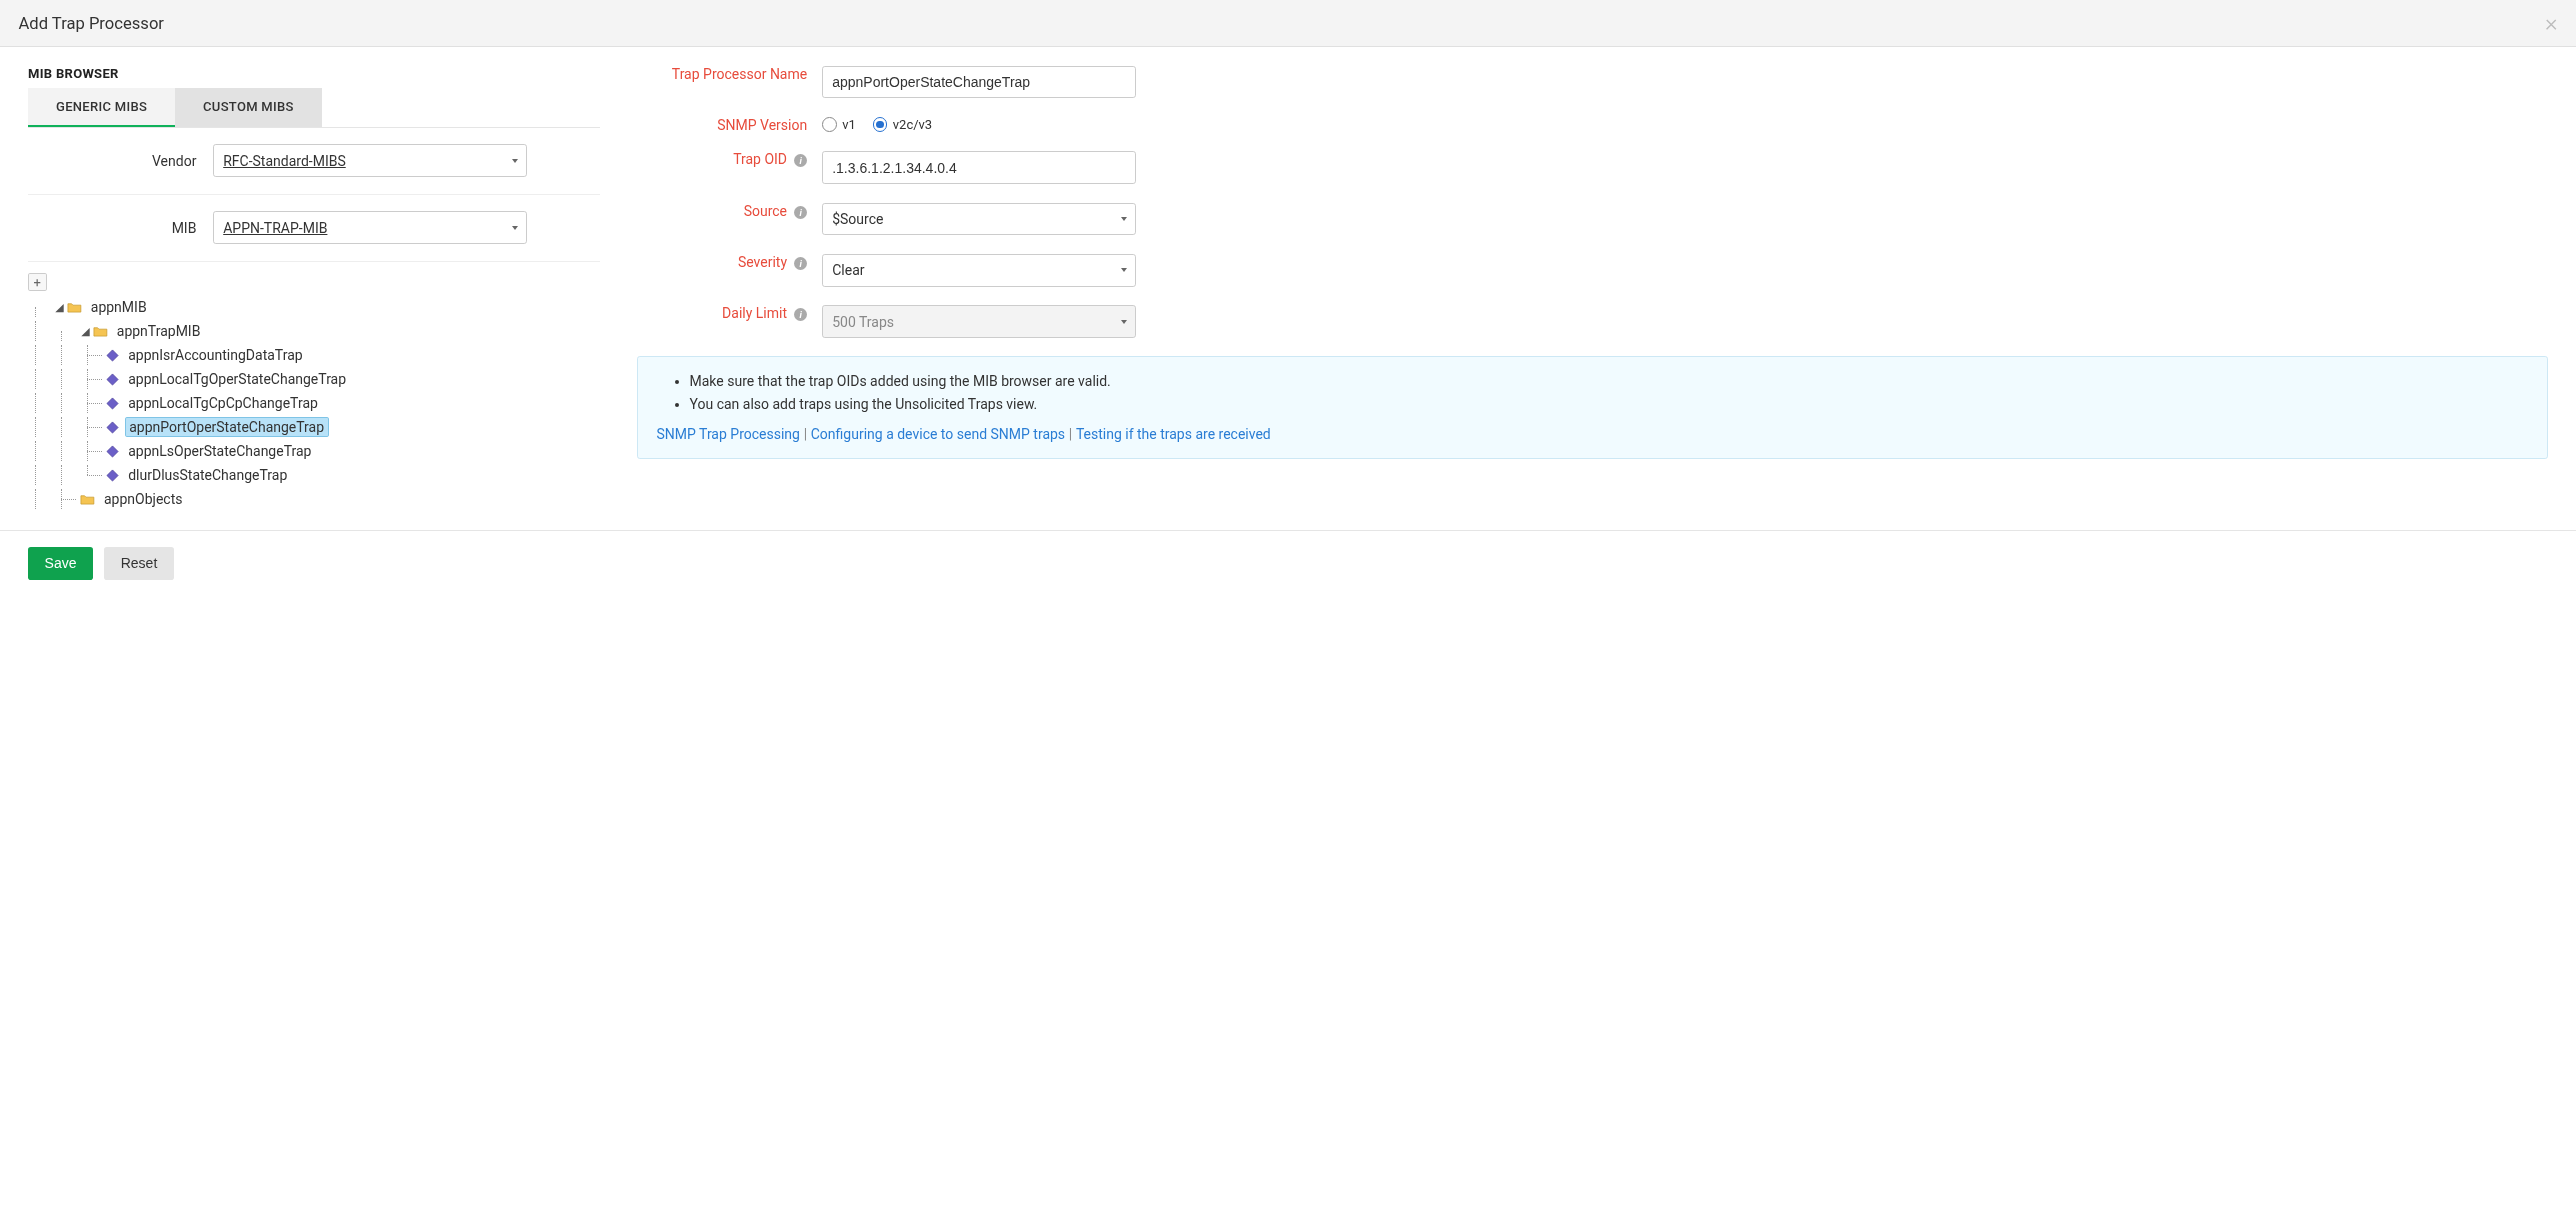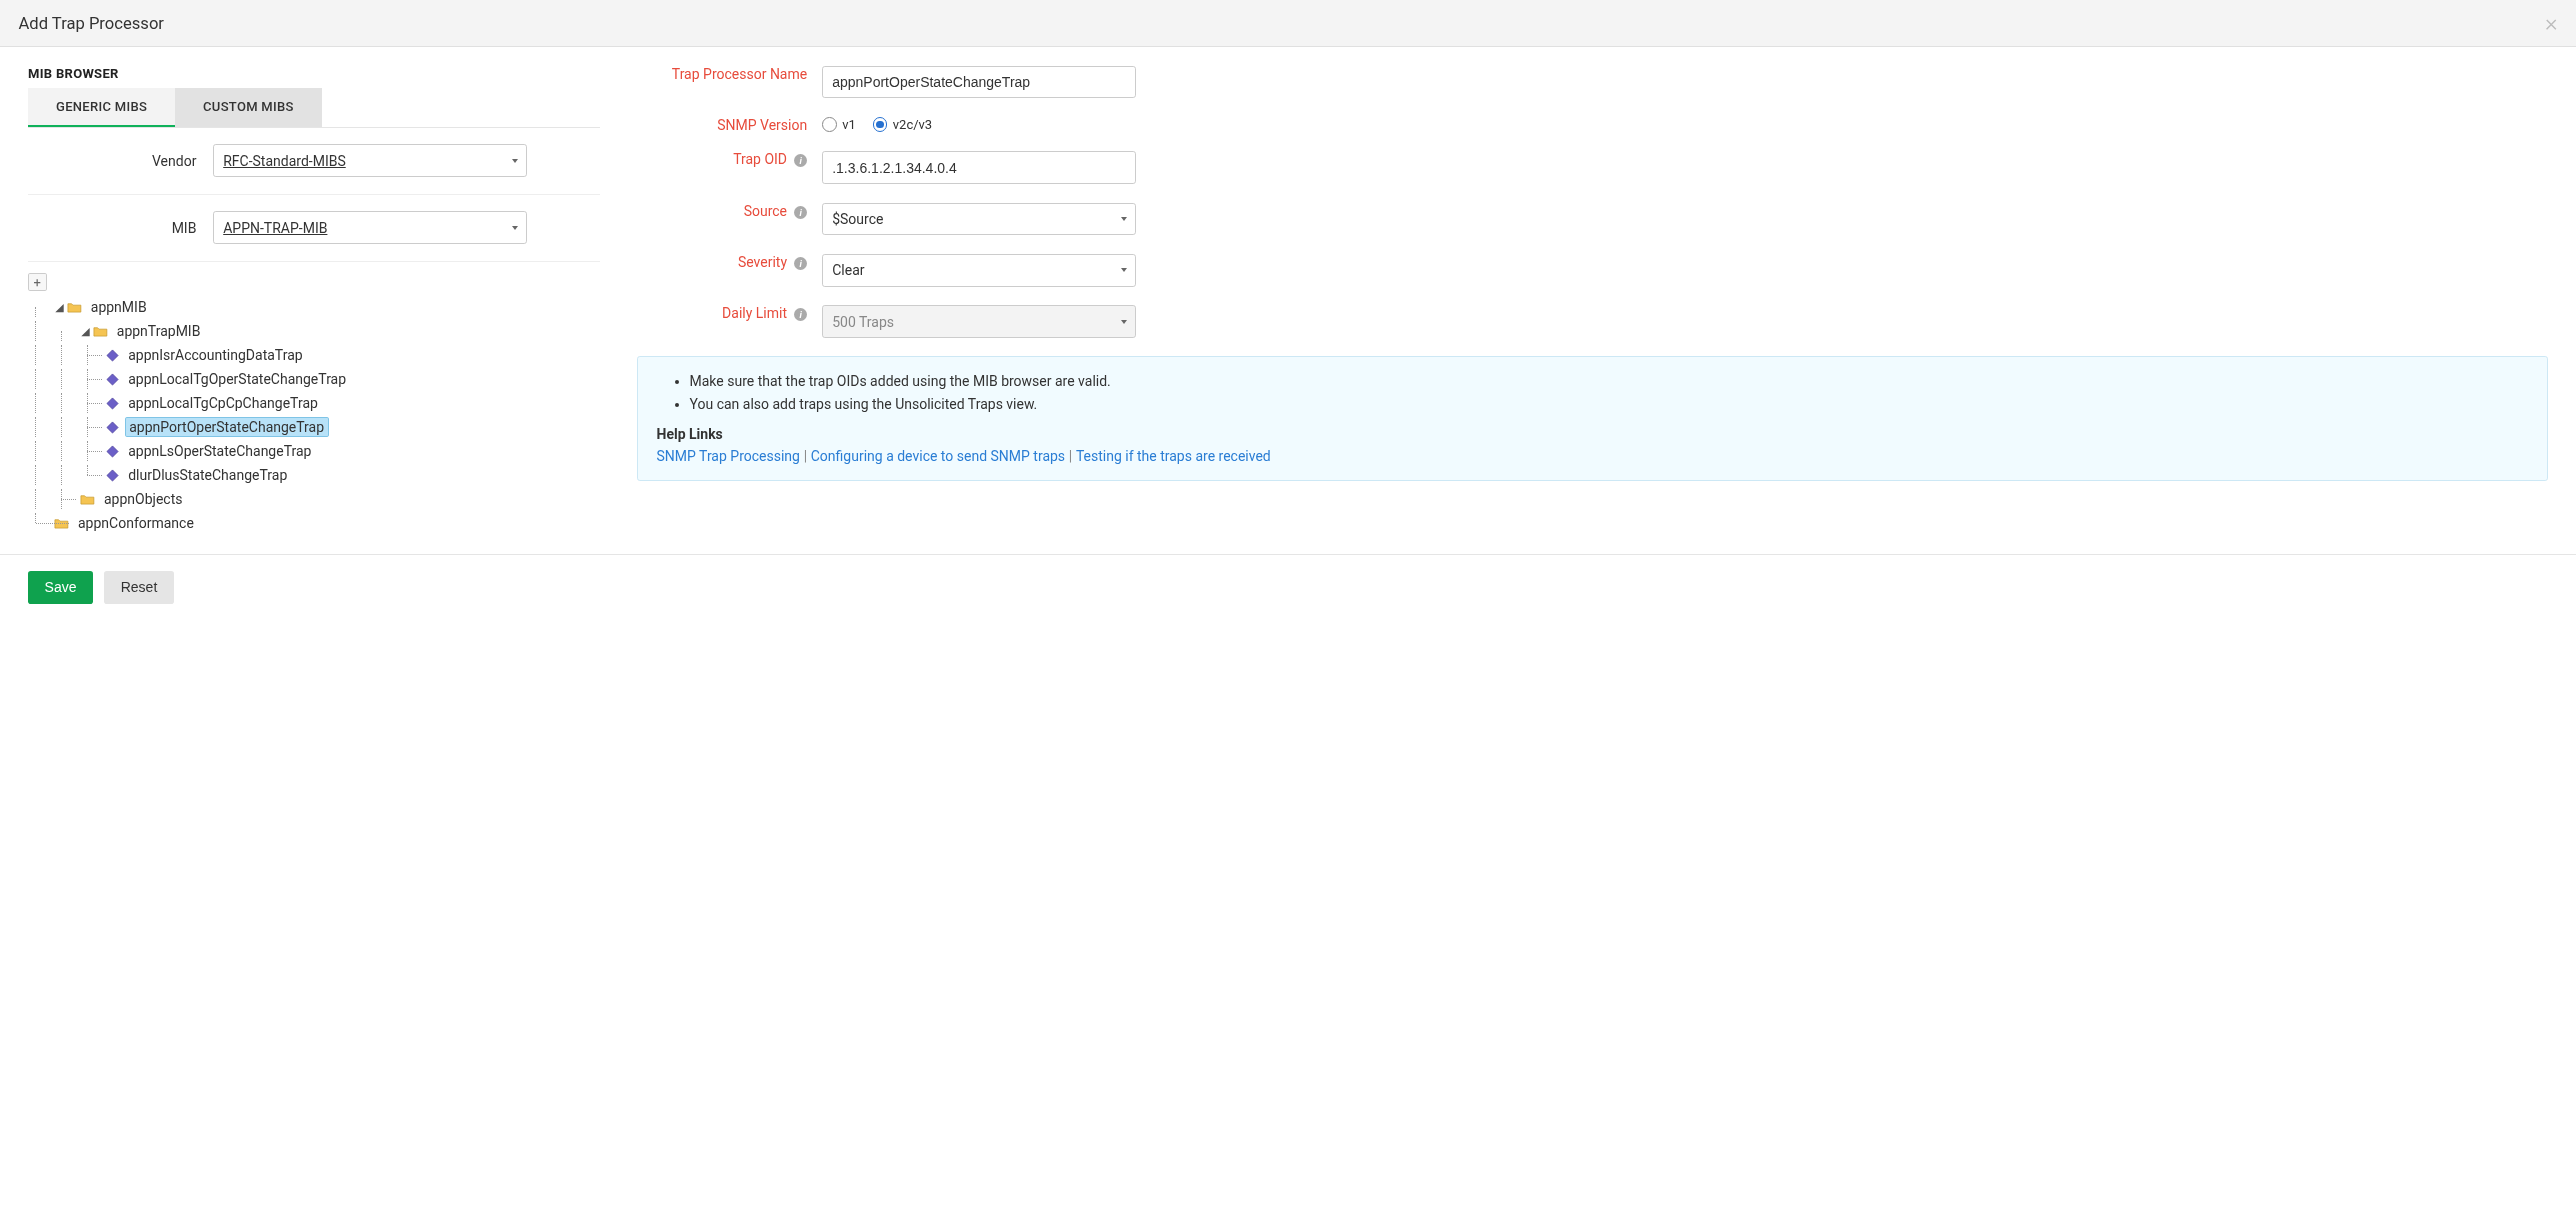--- a/index.html
+++ b/index.html
@@ -253,34 +253,20 @@
               <span class="tree-line-h"></span>
             </span>
           <span class="folder-icon">
             <svg viewBox="0 0 16 14">
                 <path d="M1 3 h4 l1.5 1.5 H15 V12 H1 Z" fill="#f5c452" stroke="#c79a2f" stroke-width="0.8"></path>
               </svg>
           </span>
           <span class="tree-label">appnObjects</span>
         </div>
 
-        <div class="tree-row">
-          <span class="tree-indent">
-              <span class="tree-line-v" style="bottom:50%"></span>
-            </span>
-          <span class="tree-indent">
-              <span class="tree-line-h" style="left:-18.5px;width:33px"></span>
-            </span>
-          <span class="folder-icon" style="margin-left:-26px">
-            <svg viewBox="0 0 16 14">
-                <path d="M1 3 h4 l1.5 1.5 H15 V12 H1 Z" fill="#f5c452" stroke="#c79a2f" stroke-width="0.8"></path>
-              </svg>
-          </span>
-          <span class="tree-label">appnConformance</span>
-        </div>
       </div>
     </div>
   </div>
 
   <div class="right-col">
 
     <div class="right-form-row">
       <div class="right-label req">Trap Processor Name</div>
       <div class="right-control">
         <input class="text-input" value="appnPortOperStateChangeTrap" style="">
@@ -345,21 +331,20 @@
         <div class="select disabled">500 Traps</div>
         <span class="select-caret"></span>
       </div>
     </div>
 
     <div class="info-box">
       <ul>
         <li>Make sure that the trap OIDs added using the MIB browser are valid.</li>
         <li>You can also add traps using the Unsolicited Traps view.</li>
       </ul>
-      <div class="help-heading">Help Links</div>
       <div class="help-links">
         <a href="#">SNMP Trap Processing</a><span class="sep">|</span><a href="#">Configuring a device to send SNMP traps</a><span class="sep">|</span><a href="#">Testing if the traps are received</a>
       </div>
     </div>
 
   </div>
 </div>
 
 <div class="modal-footer">
   <button class="btn btn-primary">Save</button>

